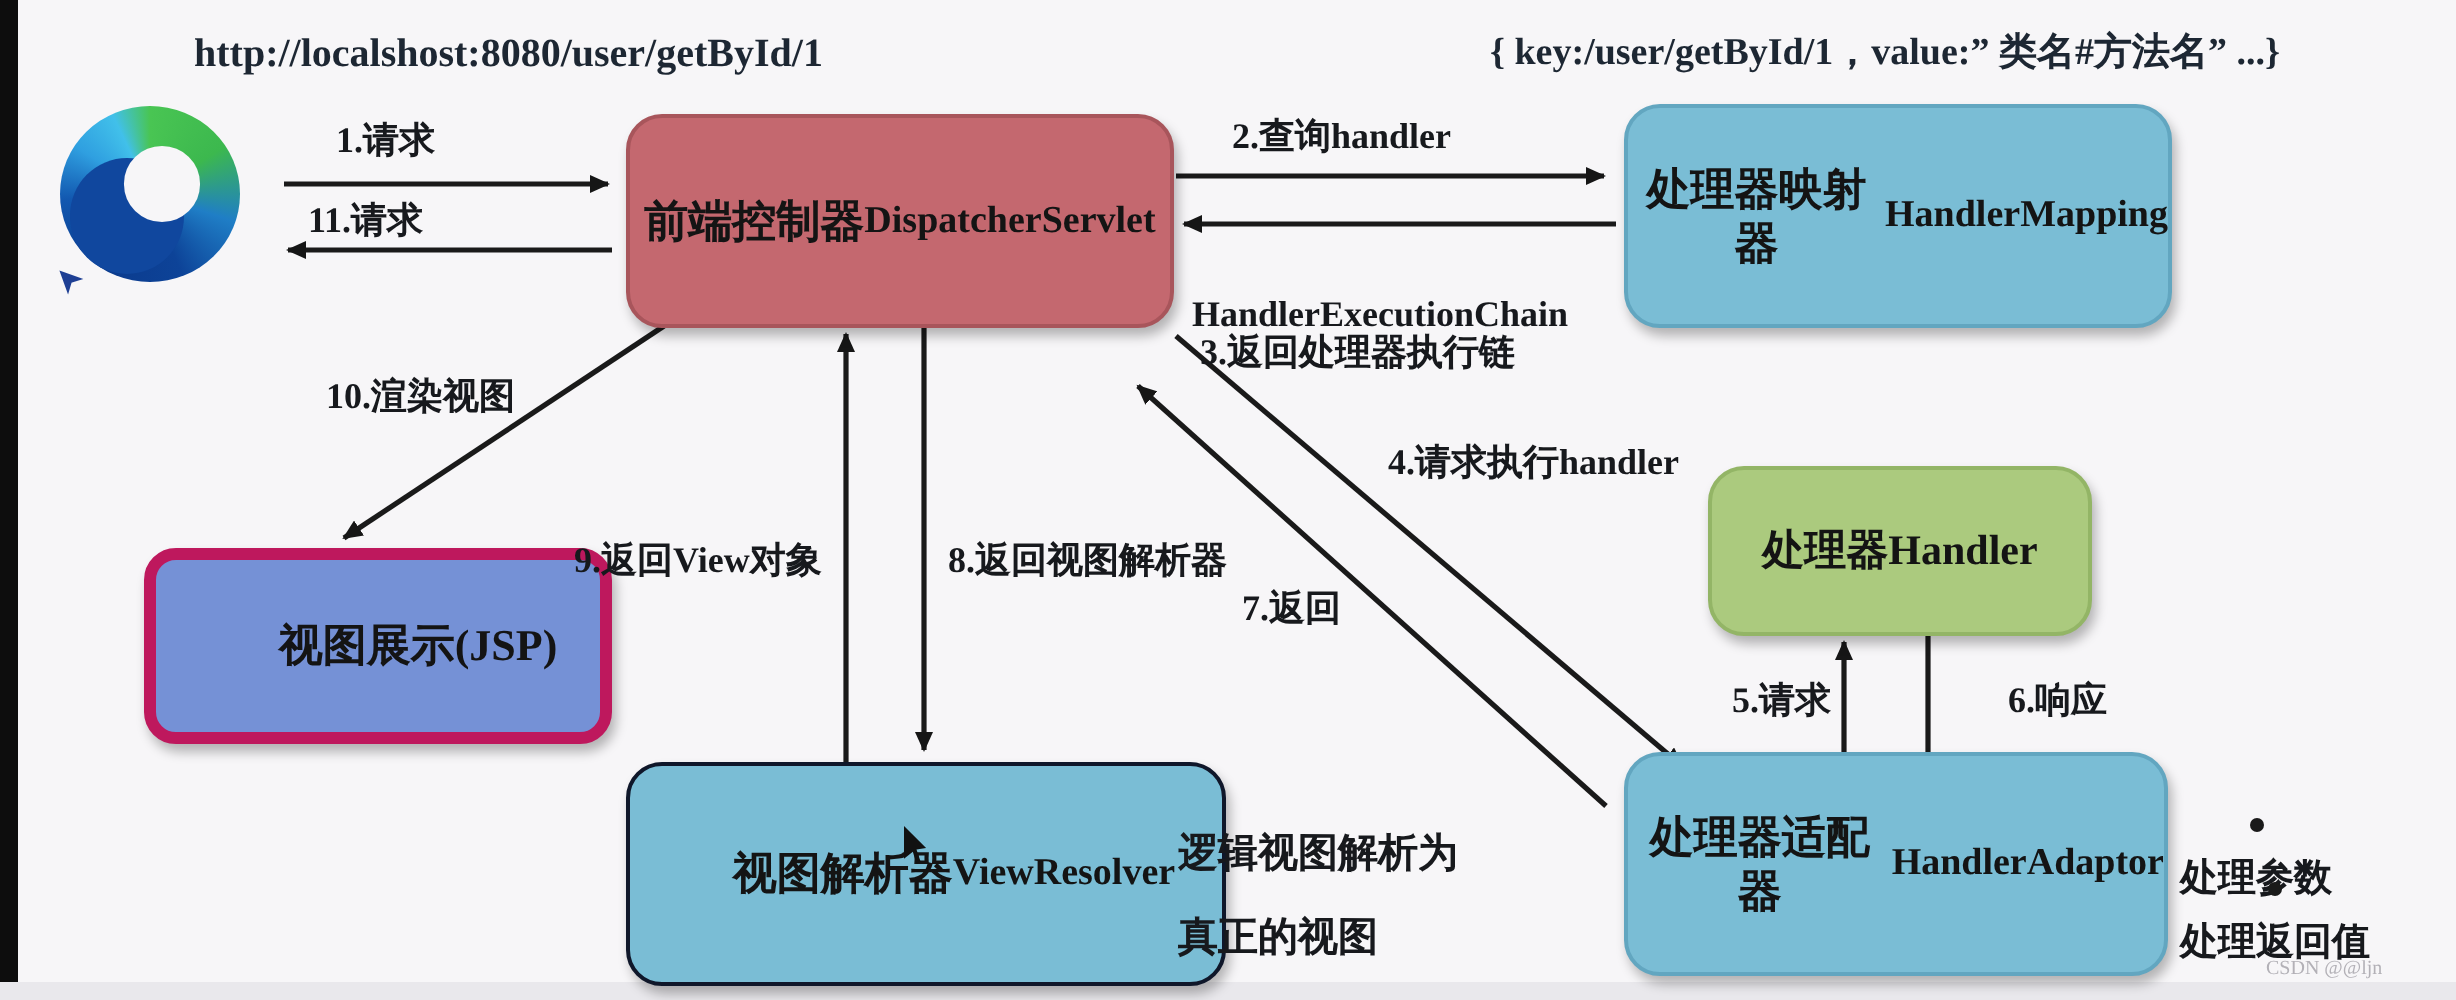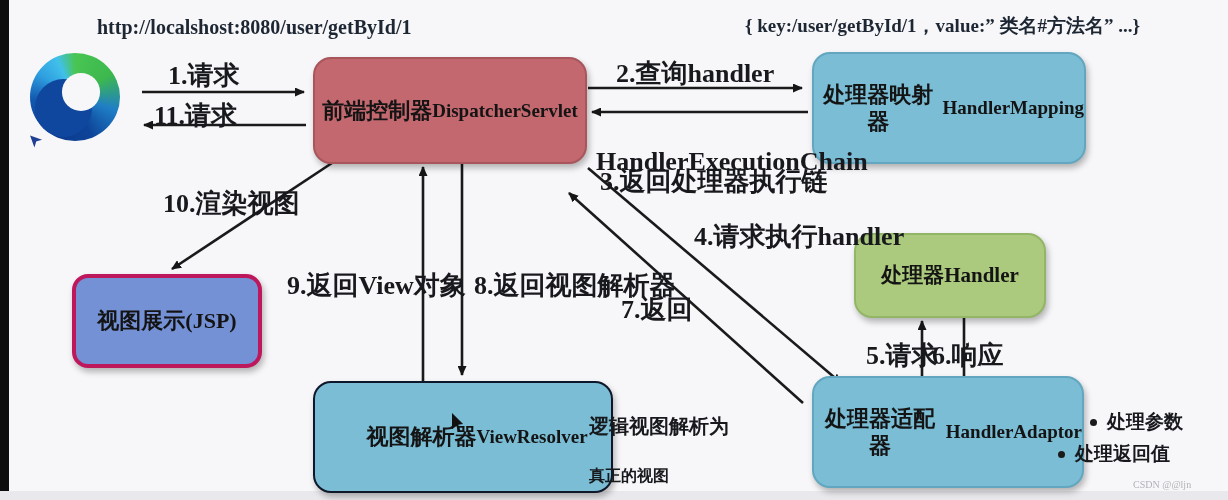--- a/index.html
+++ b/index.html
@@ -18,30 +18,30 @@
     border-radius:18px; font-weight:bold; color:#141414; text-align:center;
     box-shadow:2px 4px 6px rgba(0,0,0,.28); line-height:1.25;
   }
   .node .t{font-size:22px;}
   .node .s{font-size:19px;}
   #node-dispatcher{left:313px;top:57px;width:270px;height:103px;background:#c4686f;border:2px solid #a8555b;}
   #node-hmapping{left:812px;top:52px;width:270px;height:108px;background:#7abdd5;border:2px solid #62a6c0;}
   #node-handler{left:854px;top:233px;width:188px;height:81px;background:#abca7e;border:2px solid #93b566;}
   #node-hadaptor{left:812px;top:376px;width:268px;height:108px;background:#7abdd5;border:2px solid #62a6c0;}
   #node-vresolver{left:313px;top:381px;width:268px;height:108px;background:#7abdd5;border:2px solid #0f172a;padding-left:28px;}
-  #node-jsp{left:72px;top:274px;width:182px;height:86px;background:#7591d6;border:4px solid #be185d;border-radius:16px;}
+  #node-jsp{left:72px;top:274px;width:182px;height:86px;background:#7591d6;border:6px solid #be185d;border-radius:16px;padding-left:40px;}
 
   
-  .lbl{position:absolute;font-weight:bold;font-size:26px;color:#17191d;white-space:nowrap;}
+  .lbl{position:absolute;font-weight:bold;font-size:18px;color:#17191d;white-space:nowrap;}
   .hdr{position:absolute;font-weight:bold;font-size:20px;color:#1d2733;white-space:nowrap;}
 
   .arrow-layer{position:absolute;left:0;top:0;}
 
   
-  .bullet-row{position:absolute;display:flex;align-items:center;gap:10px;font-weight:bold;font-size:19px;}
+  .bullet-row{position:absolute;display:flex;align-items:center;gap:10px;font-weight:bold;font-size:19px;flex-direction:column;}
   .bullet-dot{width:7px;height:7px;border-radius:50%;background:#1a1a1a;display:inline-block;}
 
   .watermark{position:absolute;left:1133px;top:479px;font-size:10px;color:#b3b1b7;font-weight:normal;}
 
   
   .edge-logo{position:absolute;left:30px;top:53px;width:90px;height:88px;}
   .edge-base{
     position:absolute;inset:0;border-radius:50%;
     background:conic-gradient(from 0deg,
       #49c553 0%, #3cb84e 16%, #1f7ec6 30%, #0d4398 44%,
@@ -139,29 +139,29 @@
   <div class="lbl" style="left:154px;top:98px;">11.请求</div>
   <div class="lbl" style="left:616px;top:56px;">2.查询handler</div>
   <div class="lbl" style="left:600px;top:120px;margin-top:44px;">3.返回处理器执行链</div>
   <div class="lbl" style="left:596px;top:147px;">HandlerExecutionChain</div>
   <div class="lbl" style="left:163px;top:186px;">10.渲染视图</div>
   <div class="lbl" style="left:287px;top:268px;">9.返回View对象</div>
   <div class="lbl" style="left:474px;top:268px;">8.返回视图解析器</div>
   <div class="lbl" style="left:694px;top:219px;">4.请求执行handler</div>
   <div class="lbl" style="left:621px;top:292px;">7.返回</div>
   <div class="lbl" style="left:866px;top:338px;">5.请求</div>
-  <div class="lbl" style="left:932px;top:338px;">6.响应</div>
+  <div class="lbl" style="left:1004px;top:338px;">6.响应</div>
 
   <div class="lbl" style="left:589px;top:413px;font-size:20px;">逻辑视图解析为</div>
-  <div class="lbl" style="left:589px;top:466px;font-size:16px;">真正的视图</div>
+  <div class="lbl" style="left:589px;top:455px;font-size:20px;">真正的视图</div>
 
   <div class="bullet-row" style="left:1090px;top:409px;">
     <span class="bullet-dot"></span>
     <span>处理参数</span>
   </div>
-  <div class="bullet-row" style="left:1058px;top:441px;">
+  <div class="bullet-row" style="left:1090px;top:441px;">
     <span class="bullet-dot"></span>
     <span>处理返回值</span>
   </div>
 
   <div class="watermark">CSDN @@ljn</div>
 
 </div>
 
 </body></html>

